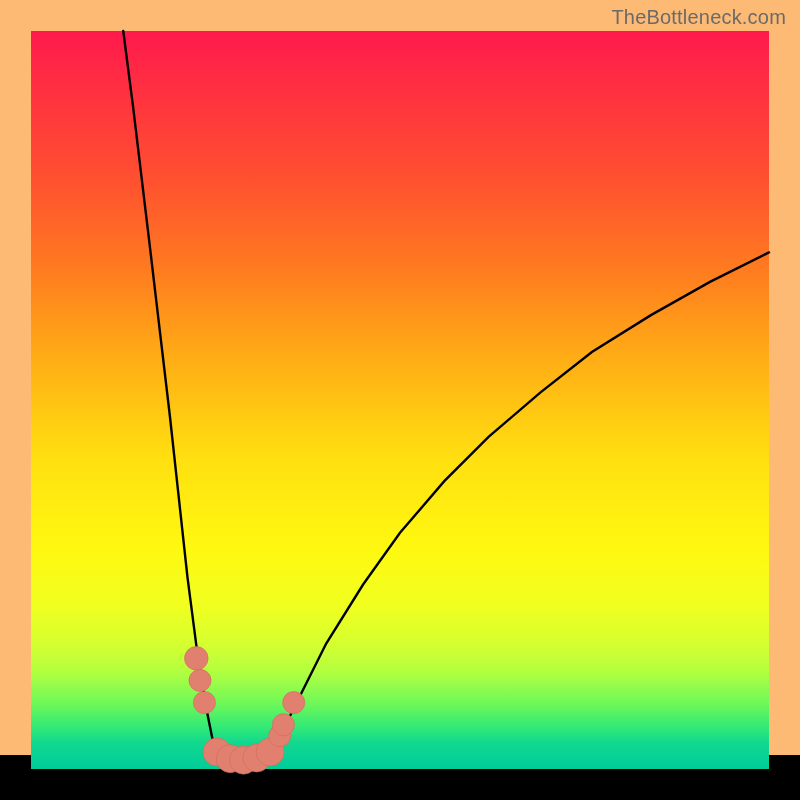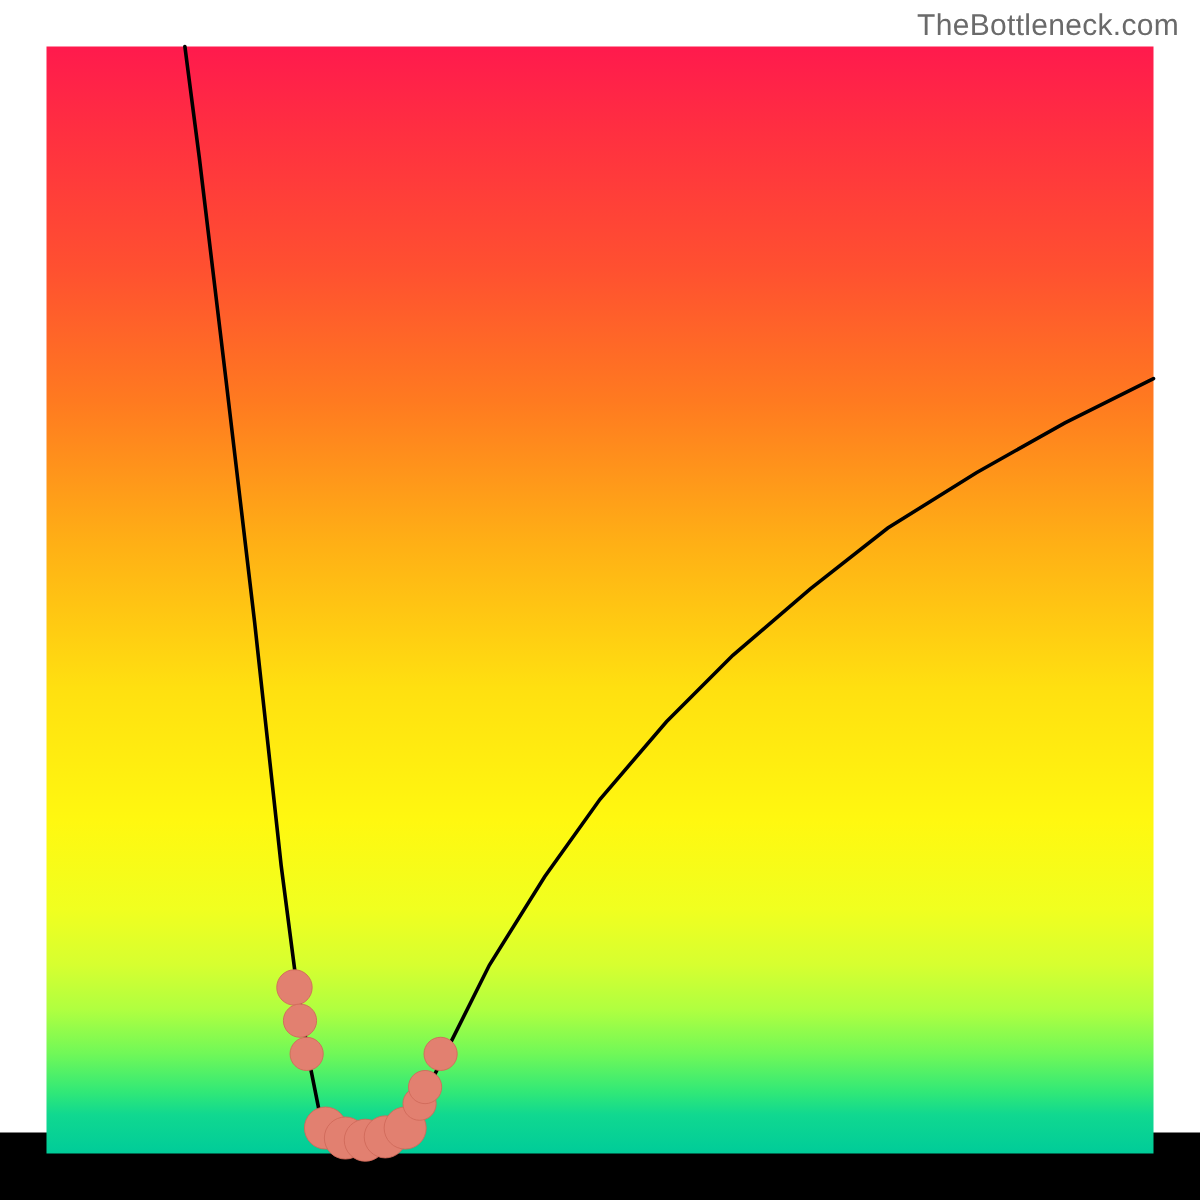--- a/index.html
+++ b/index.html
@@ -10,21 +10,21 @@
     overflow: hidden;
     background: #000;
     font-family: Arial, Helvetica, sans-serif;
   }
   .frame {
     position: absolute;
     left: 0;
     top: 0;
     width: 800px;
     height: 755px;
-    background: #ffffff;
+    background: #fdba74;
   }
   .plot {
     position: absolute;
     left: 31px;
     top: 31px;
     width: 738px;
     height: 738px;
     
     background: linear-gradient(to bottom,
       #ff1a4d 0%,

